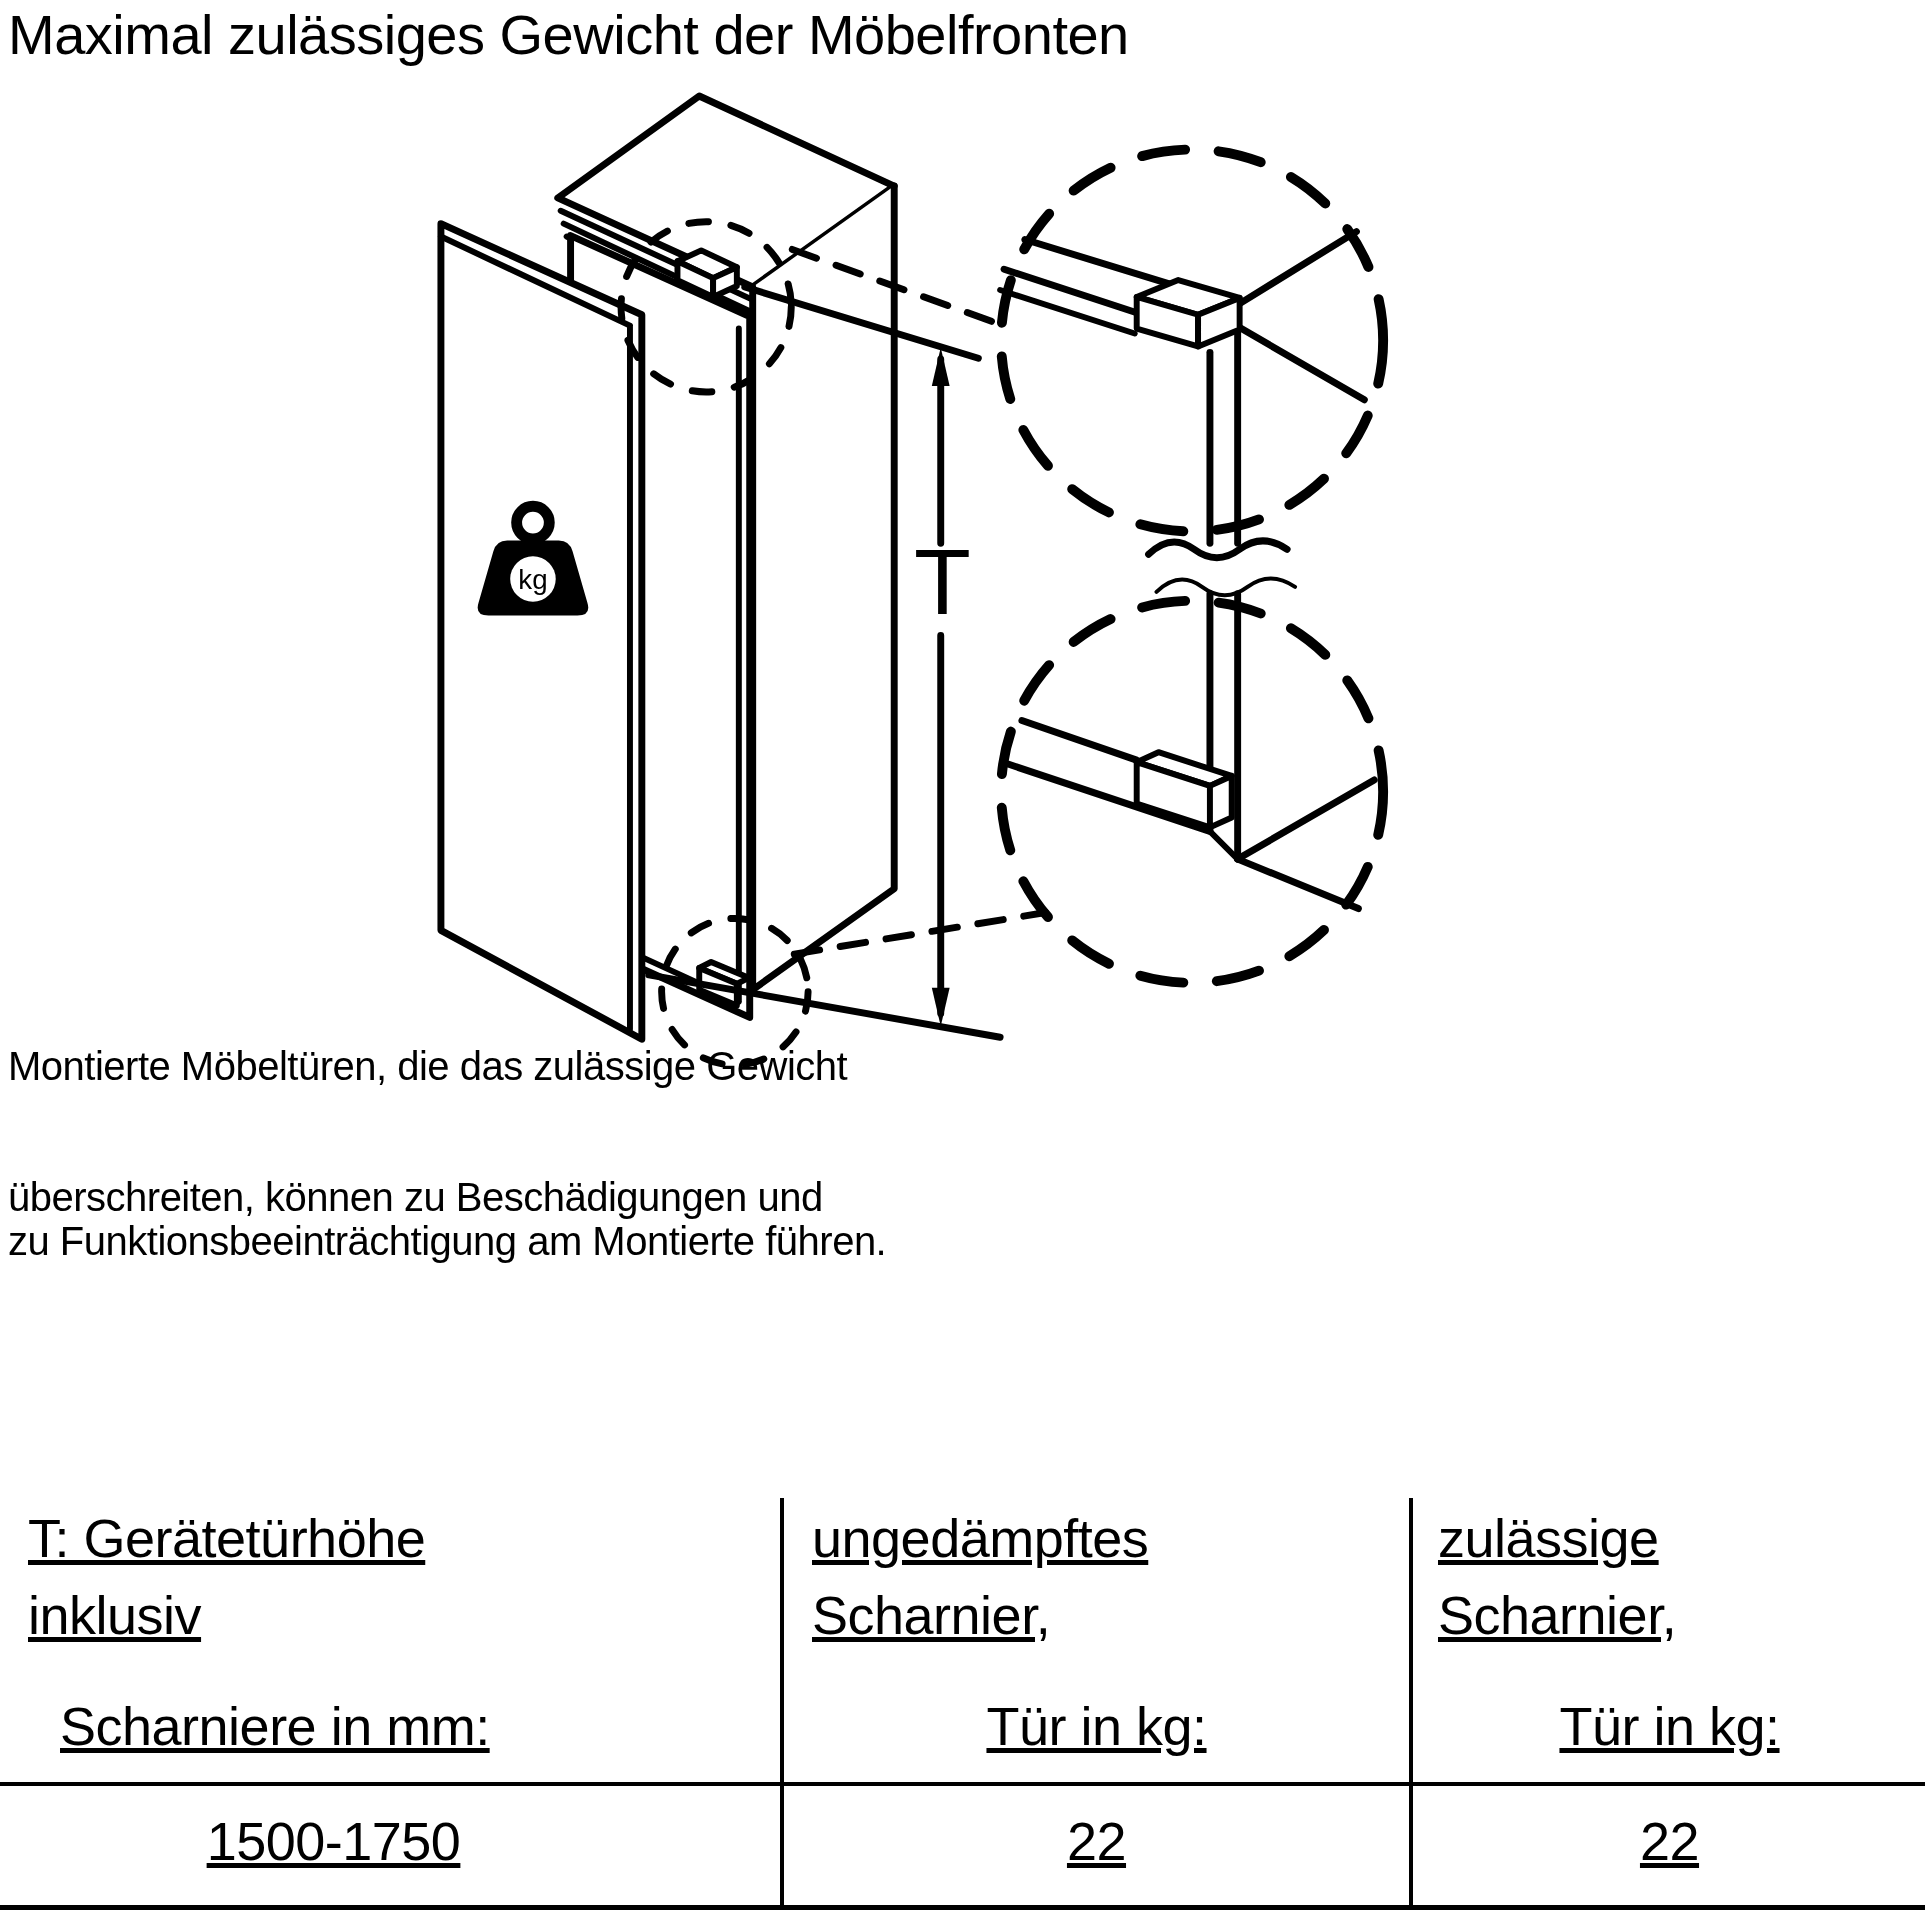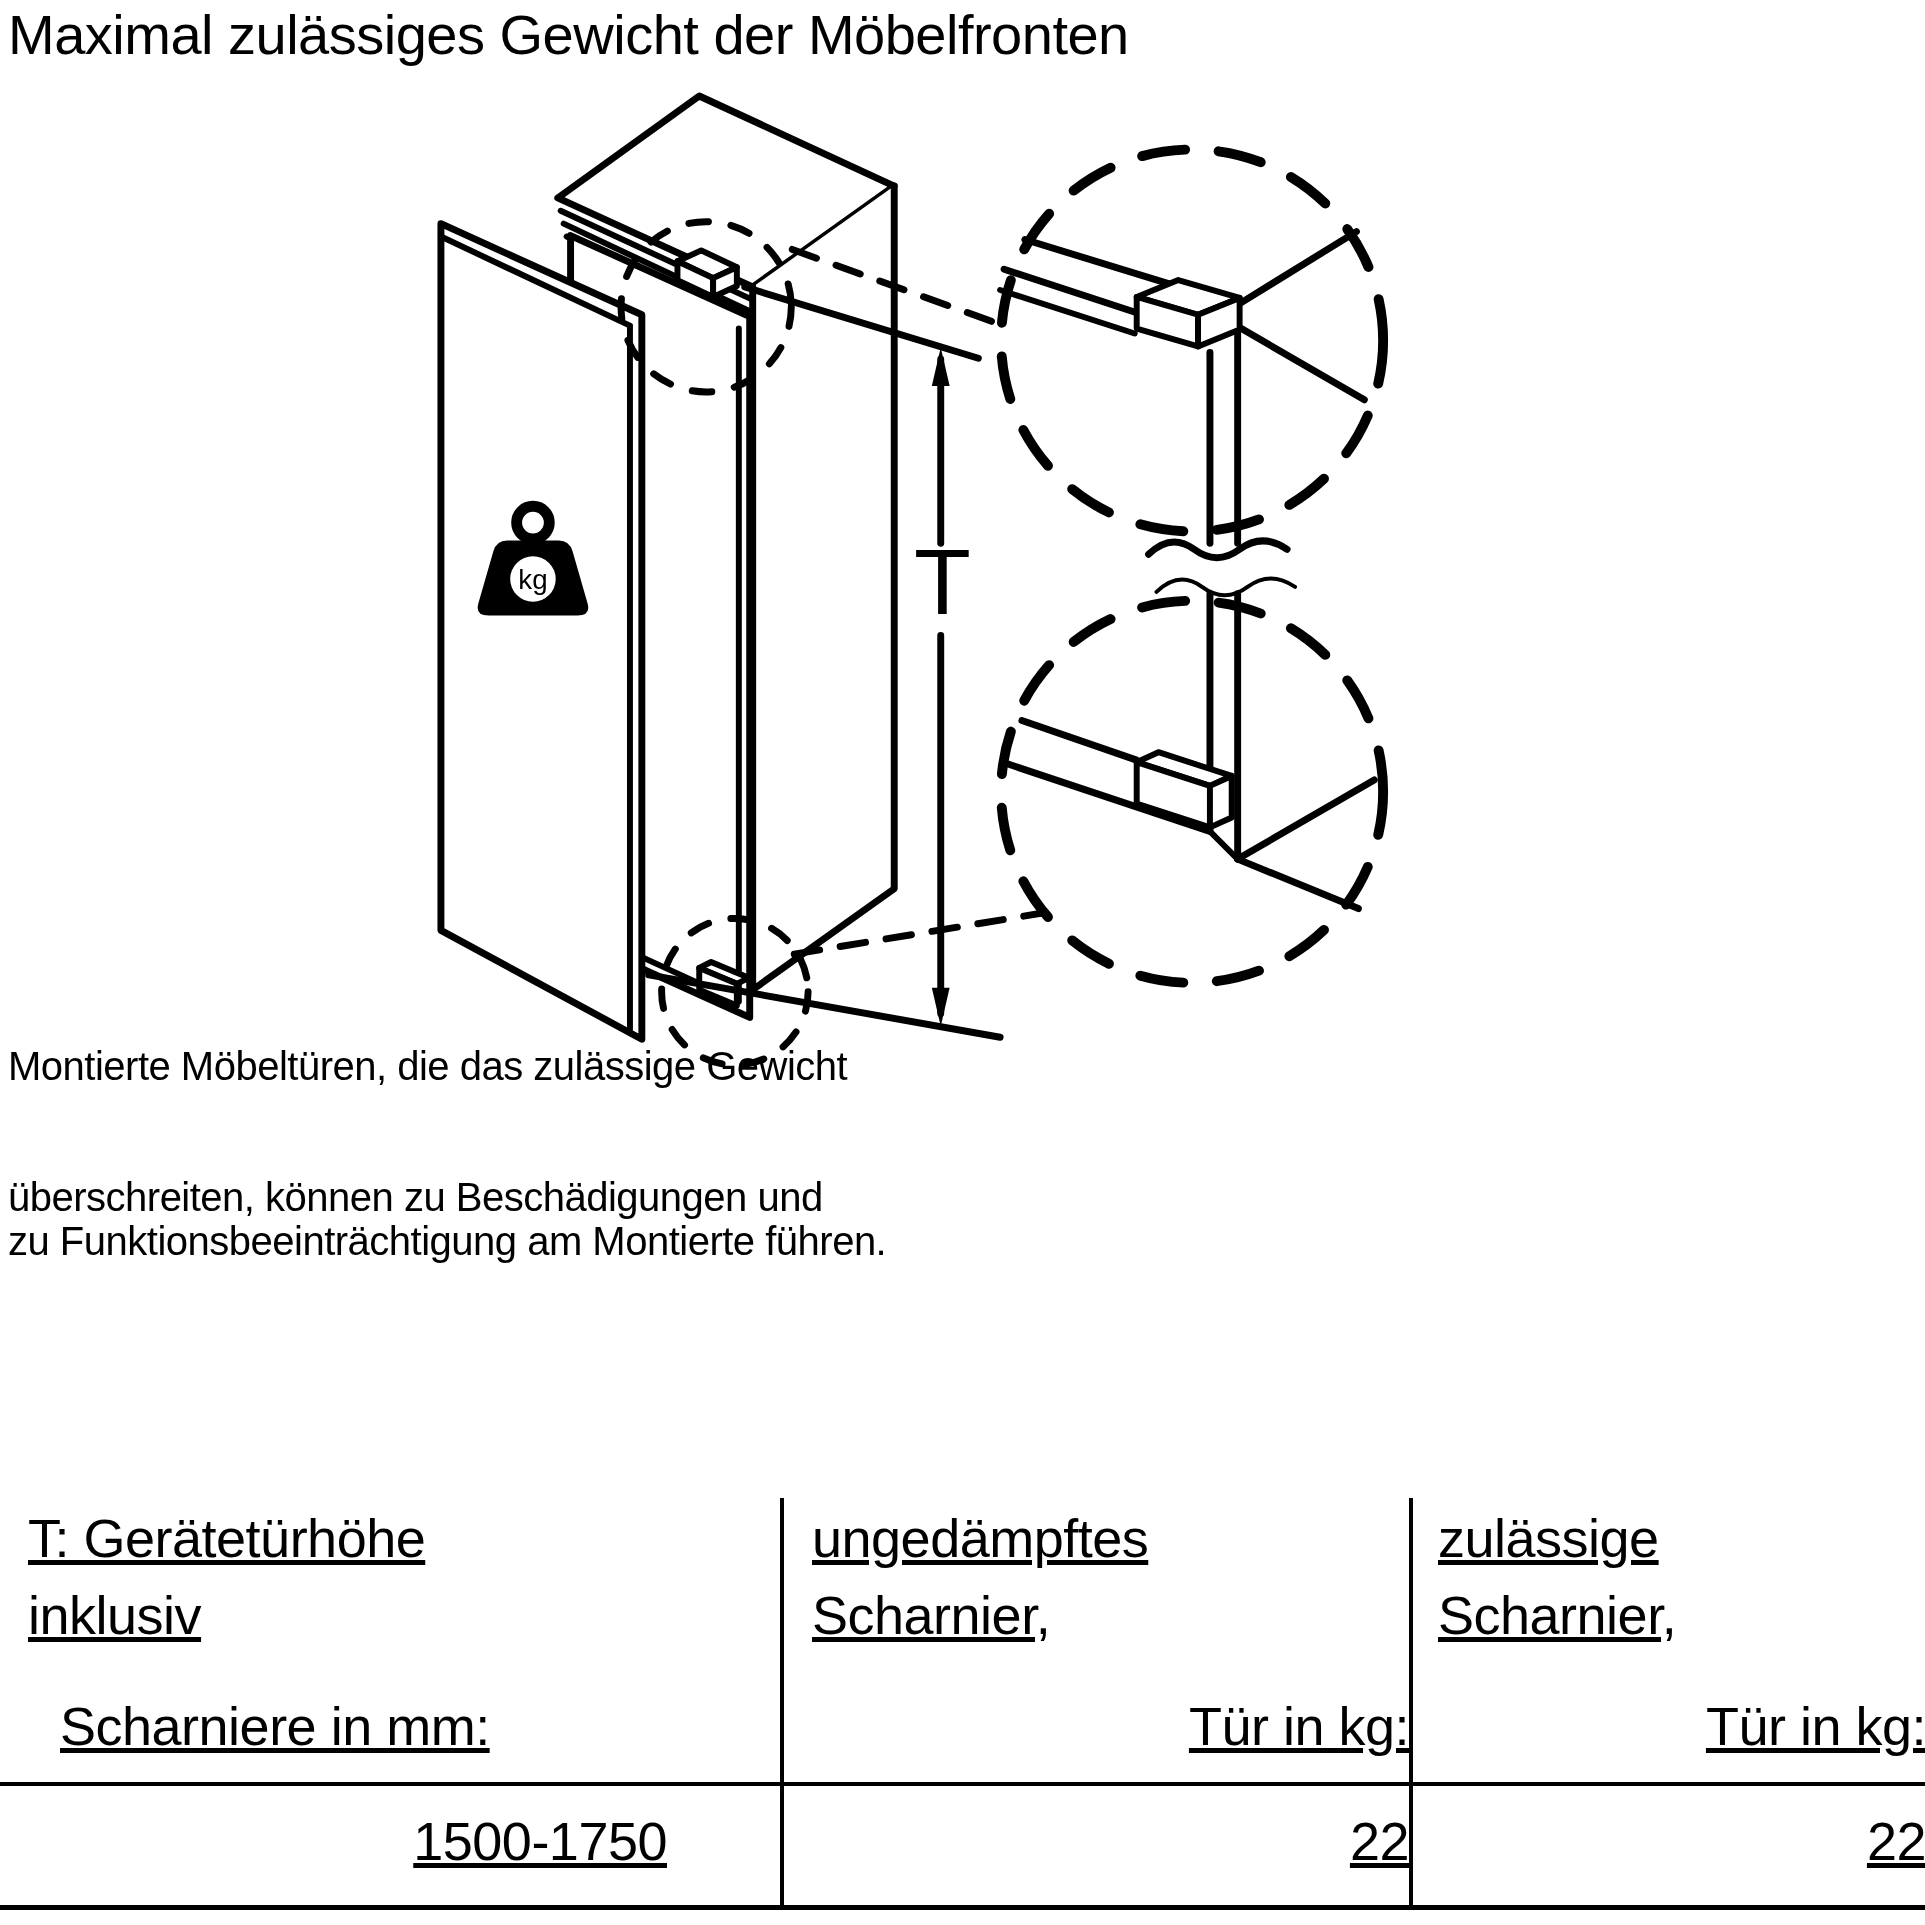--- a/index.html
+++ b/index.html
@@ -25,21 +25,21 @@
     left:8px;
   }
   .p1{top:1044px;} .p2{top:1132px;margin-top:43px;} .p3{top:1219px;}
   .tline{background:#000;}
   .cell{
     font-size:54px;
     letter-spacing:-0.5px;
     white-space:nowrap;
     text-decoration:underline;
   }
-  .center{text-align:right;}
+  .center{text-align:center;}
   svg{position:absolute;left:0;top:0;}
   svg text{font-family:"Liberation Sans", sans-serif;}
 </style>
 </head>
 <body>
 
 <div class="abs title">Maximal zulässiges Gewicht der Möbelfronten</div>
 
 <svg width="1926" height="1445" viewBox="0 0 1945 1460">
 

